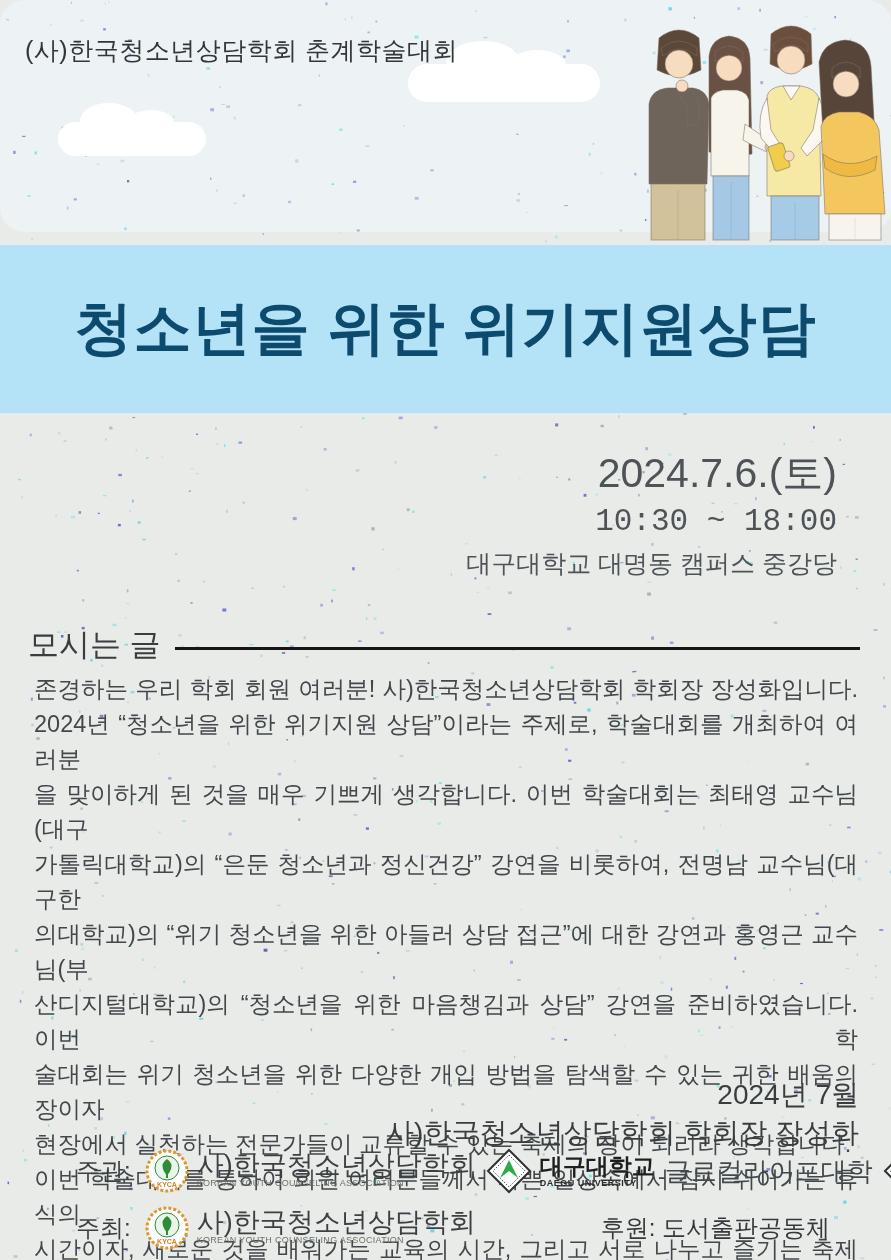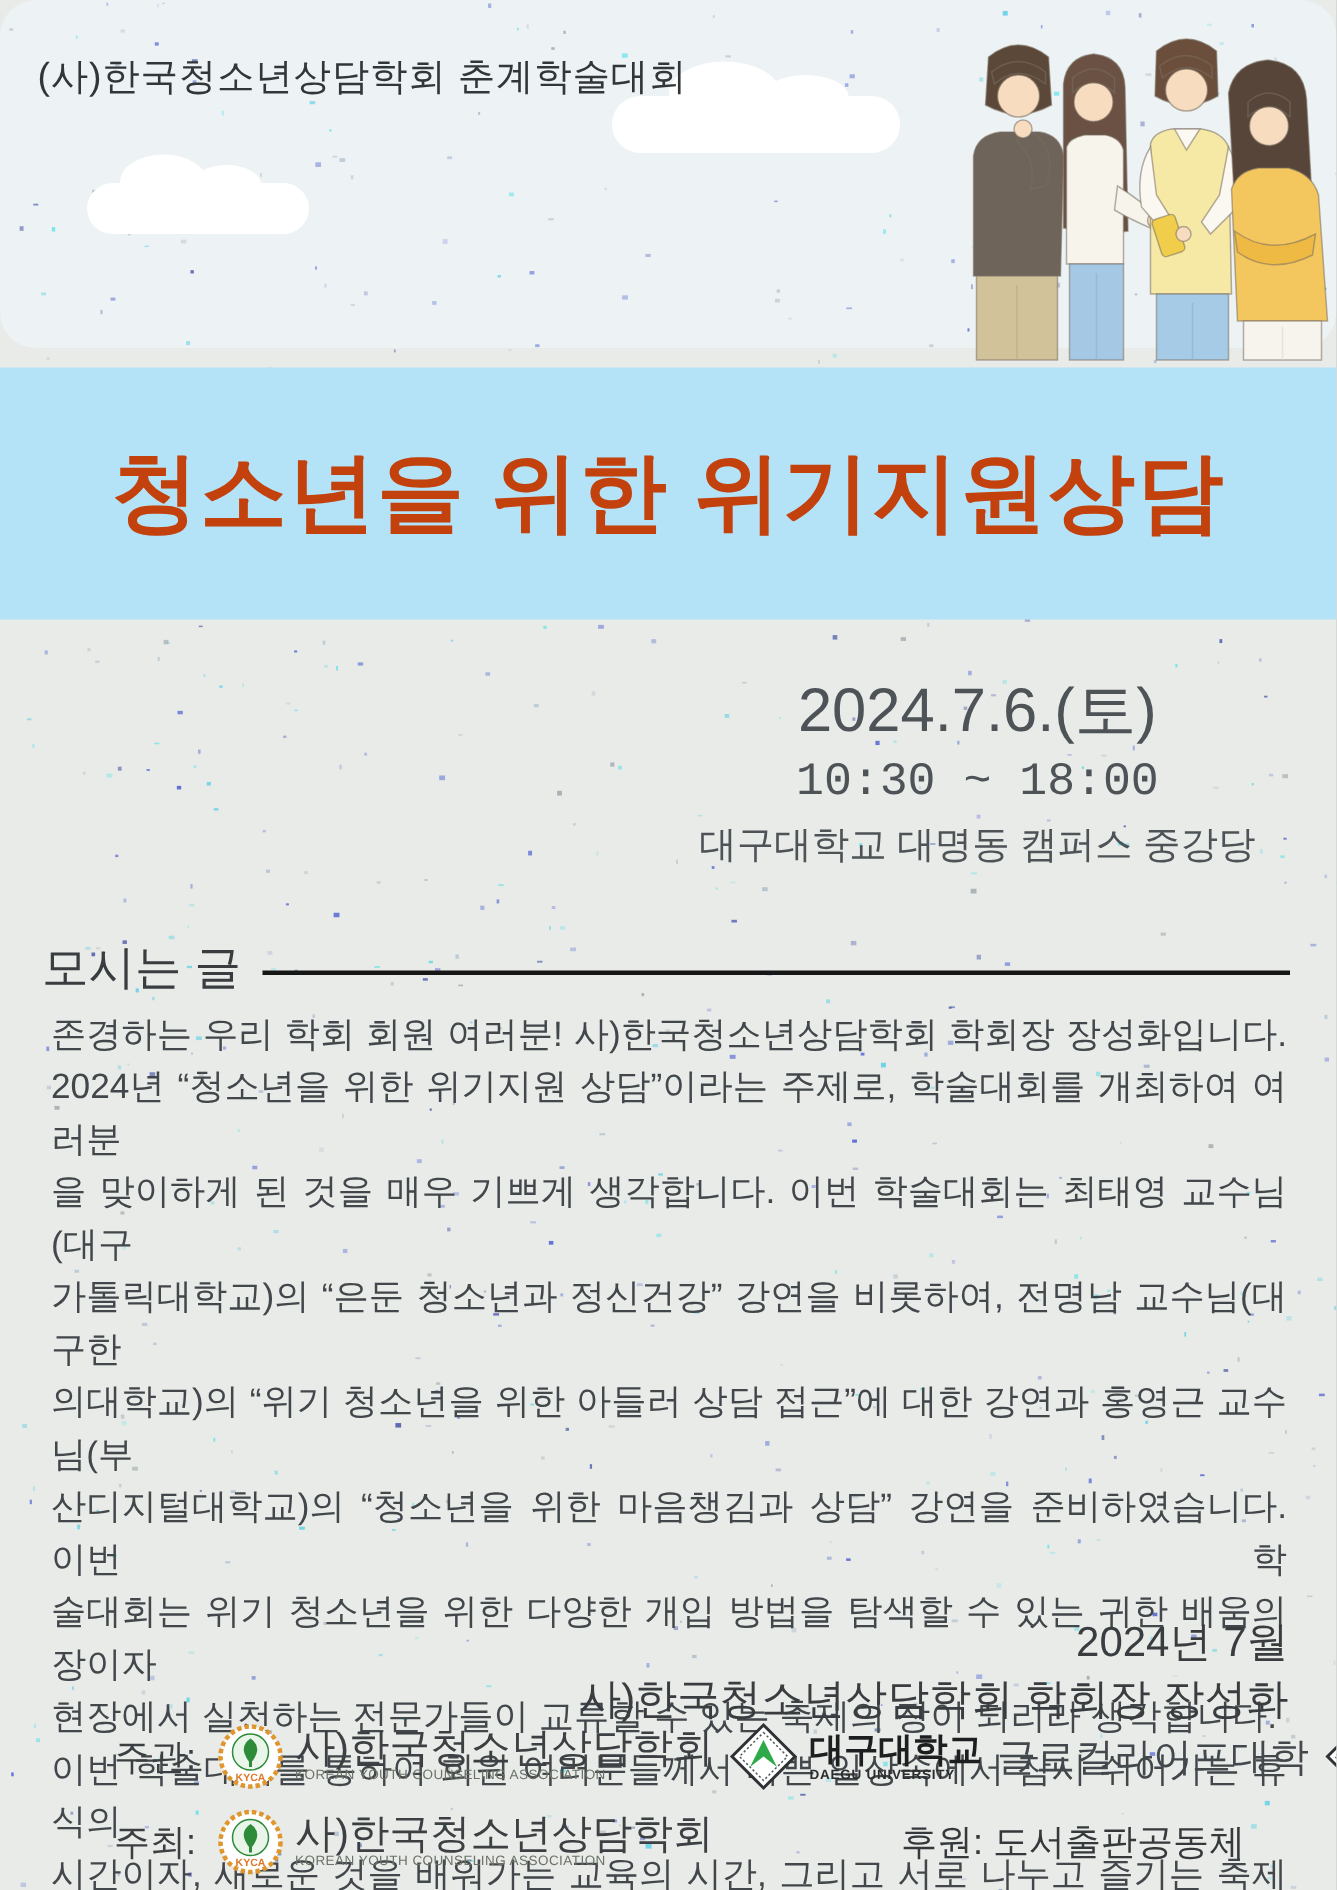--- a/index.html
+++ b/index.html
@@ -28,26 +28,26 @@
   .cloud-2::before { width:74px; height:42px; left:38px; top:-23px; }
   .cloud-2::after  { width:58px; height:30px; left:100px; top:-14px; }
   .illustration { position:absolute; right:0; top:4px; z-index:3; }
   
   .title-band {
     position:absolute; left:0; top:245px; width:891px; height:168px;
     background:#b4e2f7; display:flex; align-items:center; justify-content:center;
     z-index:4;
   }
   .main-title {
-    font-size:58px; font-weight:bold; color:#c2410c; letter-spacing:1px;
+    font-size:58px; font-weight:bold; color:#0c4a6e; letter-spacing:1px;
     white-space:nowrap;
   }
   
   .event-info {
-    position:absolute; right:54px; top:446px; text-align:center; color:#4d5357; z-index:3;
+    position:absolute; right:54px; top:446px; text-align:right; color:#4d5357; z-index:3;
   }
   .event-date  { font-size:41px; line-height:54px; }
   .event-time  { font-size:31px; line-height:44px;font-family:Liberation Mono, monospace; }
   .event-venue { font-size:25px; line-height:38px; }
   
   .greeting-row {
     position:absolute; left:28px; top:624px; width:832px;
     display:flex; align-items:center; z-index:3;
   }
   .greeting-heading { font-size:31px; color:#393d40; white-space:nowrap; }

